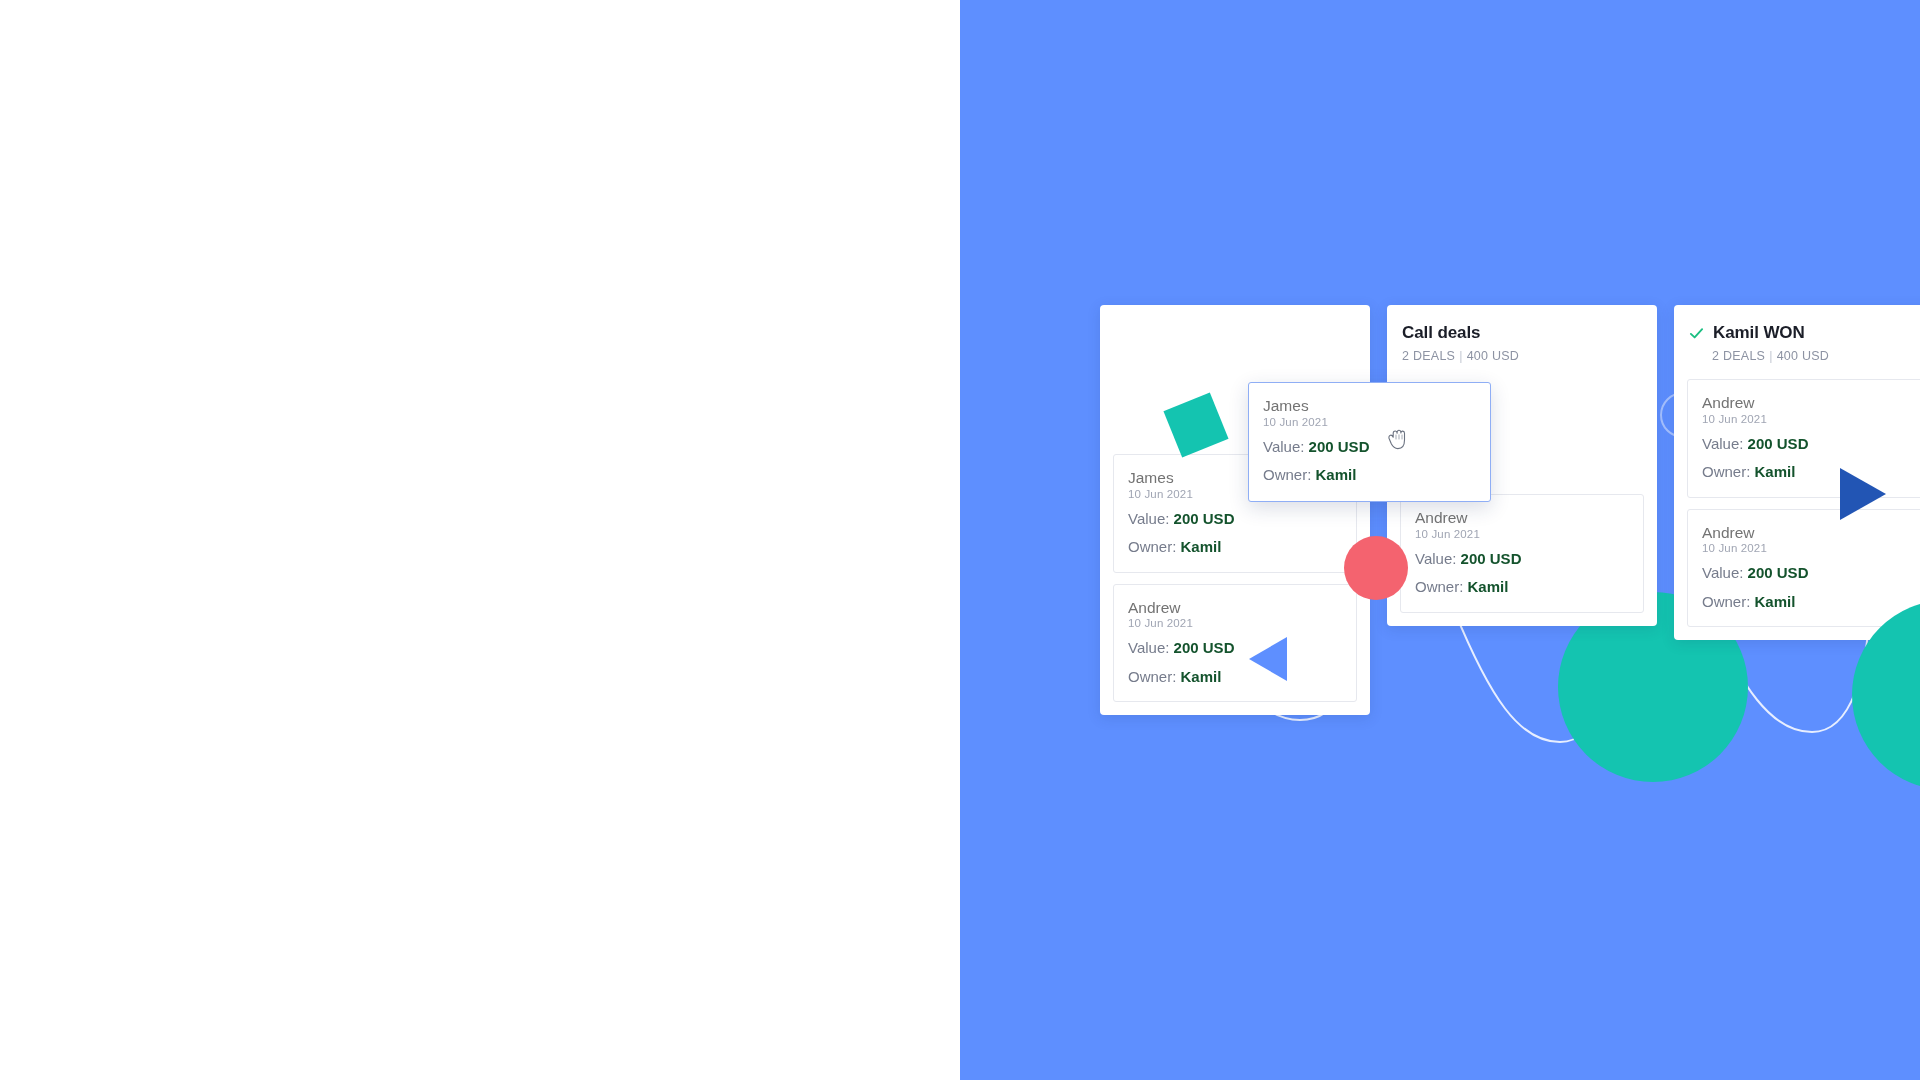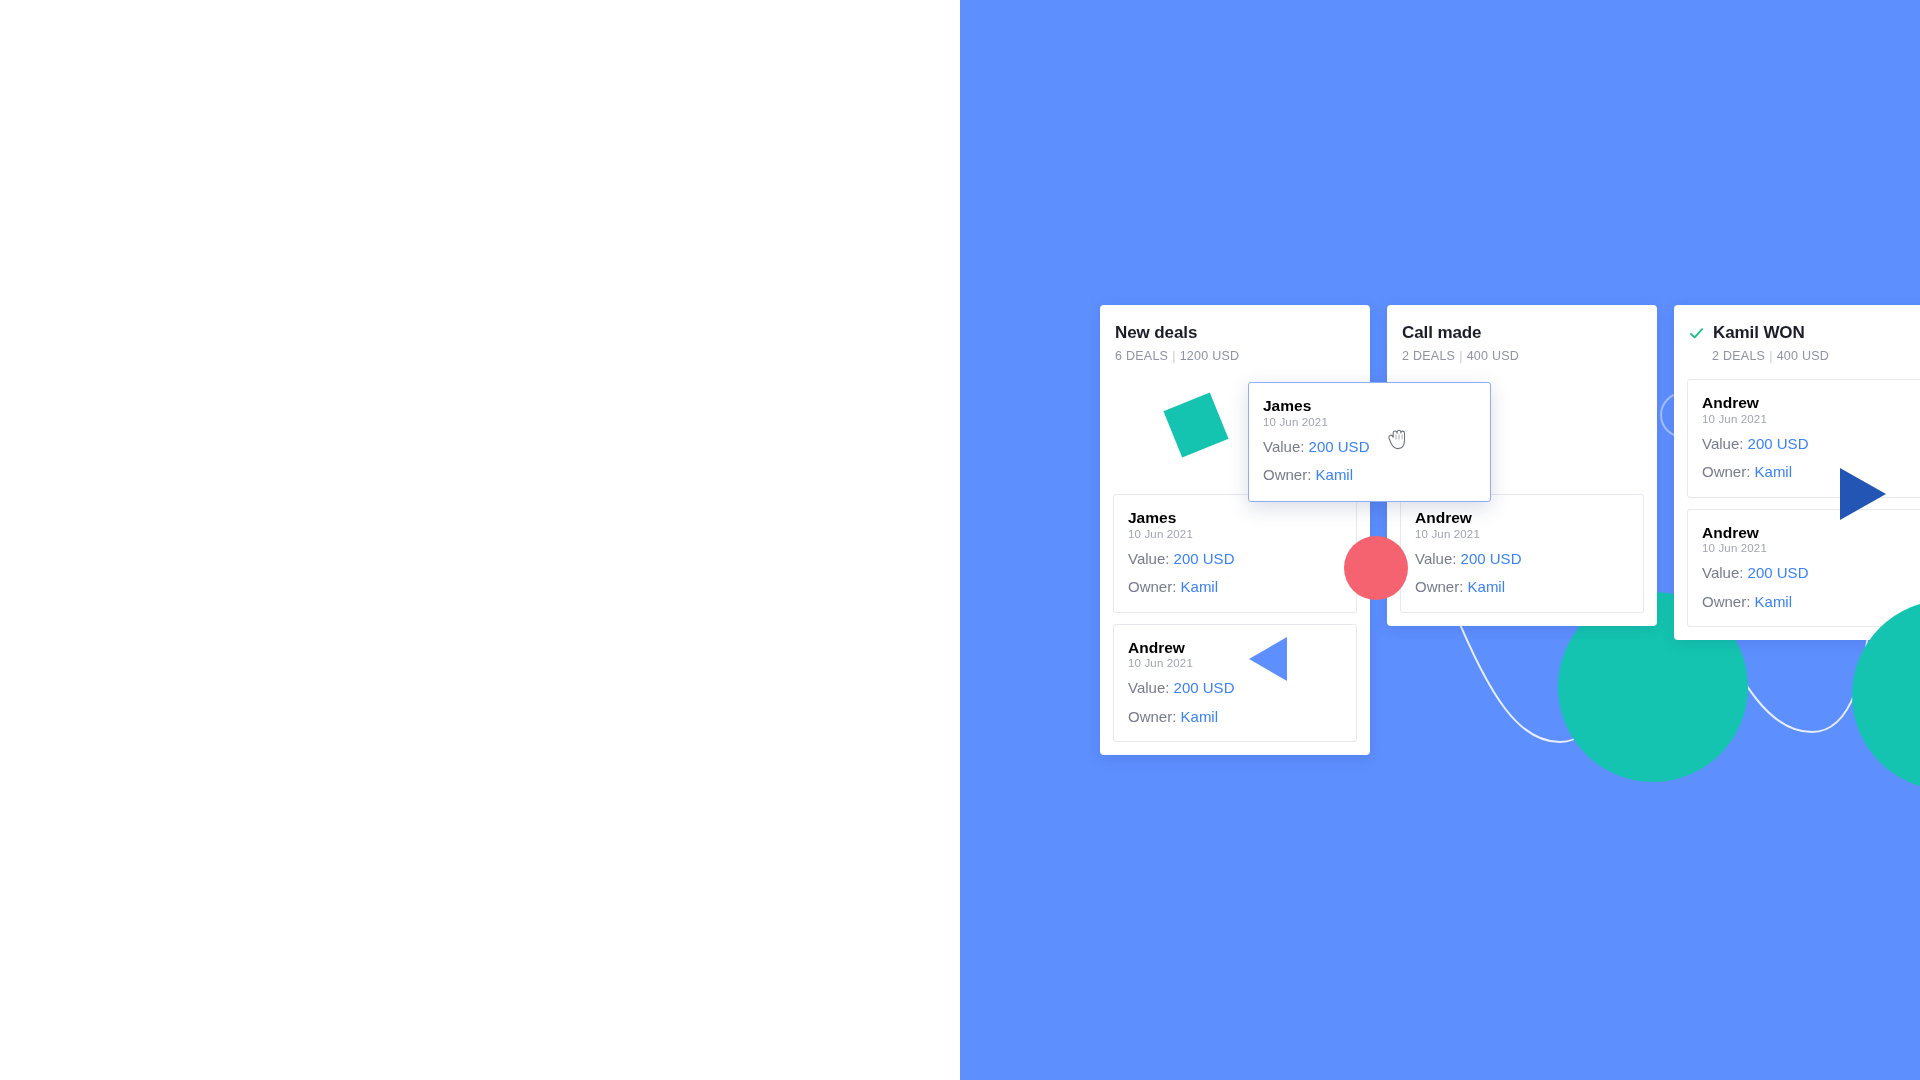--- a/index.html
+++ b/index.html
@@ -106,37 +106,36 @@
 
   
   .deal-card {
     background: #ffffff;
     border: 1px solid #E6E8EE;
     border-radius: 3px;
     padding: 14px 14px 15px 14px;
   }
   .deal-name {
     font-size: 15.5px;
-    color: #000000;
+    color: #737373;
     line-height: 1.2;
-    font-weight: bold;
   }
   .deal-date {
     margin-top: 0;
     font-size: 11.5px;
     color: #A0A5B3;
     letter-spacing: 0.15px;
   }
   .deal-row {
     margin-top: 9px;
     font-size: 15px;
     color: #767C8C;
     line-height: 1.3;
   }
-  .deal-row b { color: #3b82f6; font-weight: normal; }
+  .deal-row b { color: #14532d; font-weight: bold; }
 
   
   .drag-card {
     position: absolute;
     left: 1248px; top: 382px;
     width: 243px;
     background: #ffffff;
     border: 1px solid #8FAEF5;
     border-radius: 3px;
     padding: 14px 14px 16px 14px;
@@ -173,28 +172,20 @@
     </svg>
 
     <div class="deco deco-teal-circle" style="left:598px; top:592px;"></div>
   </div>
 
   <div class="deco deco-red-circle" style="left:1344px; top:536px; z-index:5;"></div>
 
   <div class="board">
 
     <section class="column column--new">
-      <div class="col-head">
-        <div class="col-title-row">
-          <h2 class="col-title">New deals</h2>
-        </div>
-        <div class="col-meta">
-          <span>6 DEALS</span><span class="sep">|</span><span>1200 USD</span>
-        </div>
-      </div>
 
       <div class="col-body">
 
         <div class="drag-placeholder"></div>
 
         <article class="deal-card">
           <div class="deal-name">James</div>
           <div class="deal-date">10 Jun 2021</div>
           <div class="deal-row">
             <span>Value:</span>
@@ -217,21 +208,21 @@
             <span>Owner:</span>
             <b>Kamil</b>
           </div>
         </article>
       </div>
     </section>
 
     <section class="column column--call">
       <div class="col-head">
         <div class="col-title-row">
-          <h2 class="col-title">Call made</h2>
+          <h2 class="col-title">Call deals</h2>
         </div>
         <div class="col-meta">
           <span>2 DEALS</span><span class="sep">|</span><span>400 USD</span>
         </div>
       </div>
 
       <div class="col-body">
         <div class="drag-placeholder"></div>
 
         <article class="deal-card">

